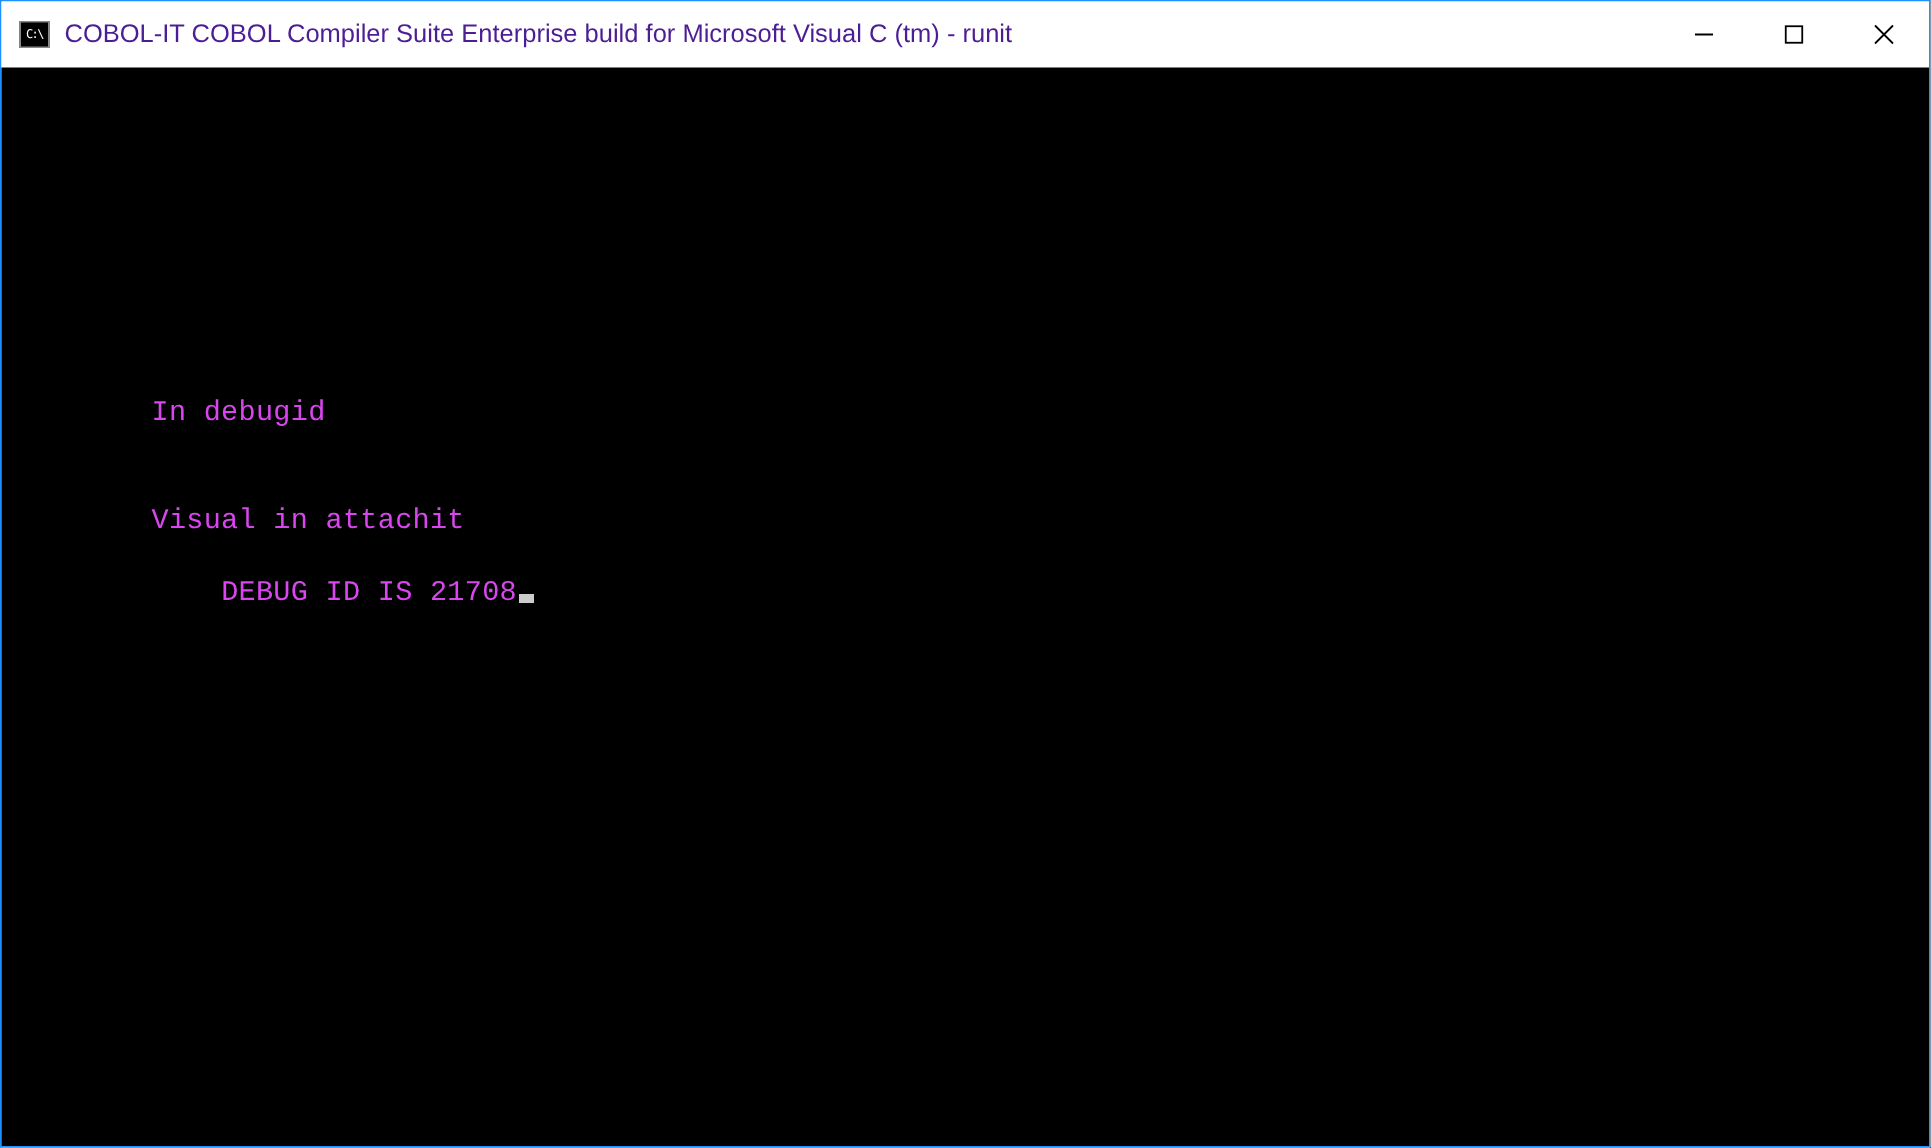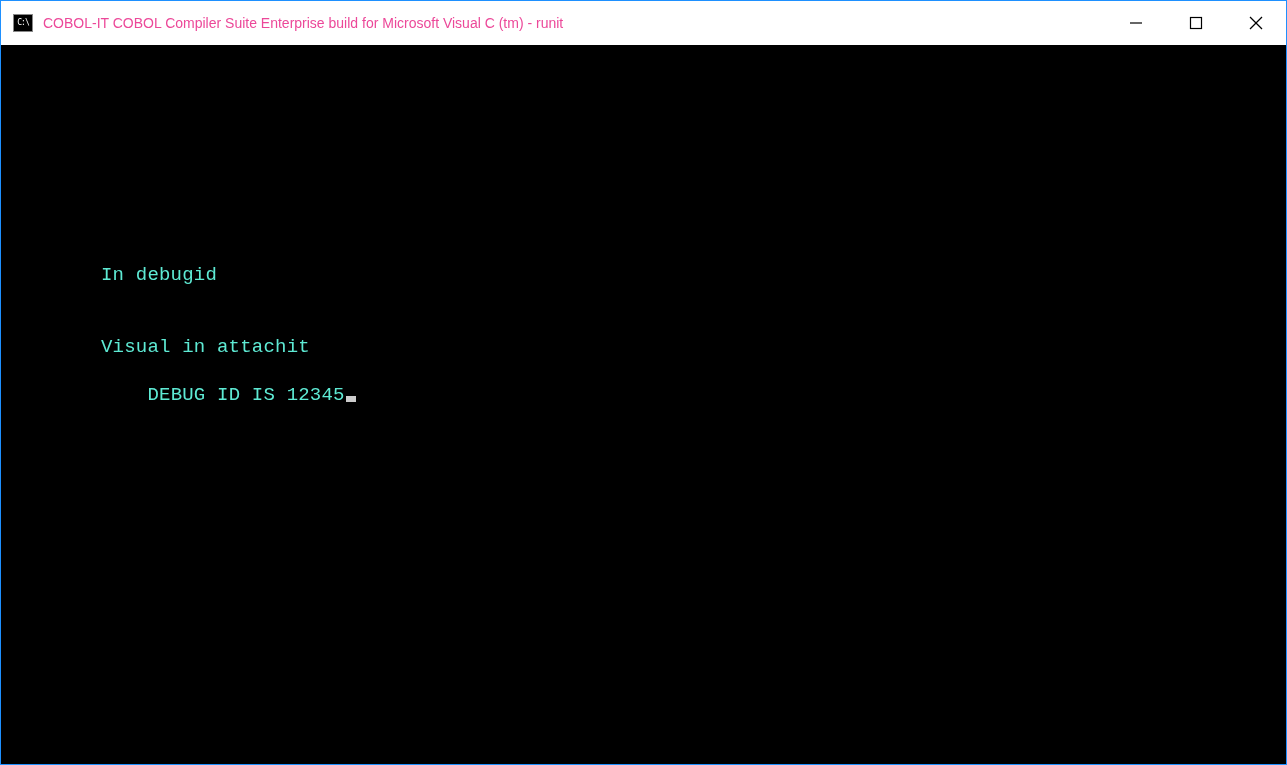--- a/index.html
+++ b/index.html
@@ -48,22 +48,22 @@
     
     .app-icon-text {
       color: #fff;
       font-size: 8px;
       font-family: monospace;
       letter-spacing: -1px;
       line-height: 1;
     }
     
     .window-title {
-      font-size: 14px;
-      color: #ec4899;
+      font-size: 17px;
+      color: #4c1d95;
       flex: 1;
       font-weight: 400;
     }
     
     .window-controls {
       display: flex;
       height: 100%;
     }
     
     .win-btn {
@@ -71,21 +71,21 @@
       height: 100%;
       display: flex;
       align-items: center;
       justify-content: center;
       cursor: pointer;
     }
     
     .terminal {
       flex: 1;
       background: #000000;
-      color: #5eead4;
+      color: #d946ef;
       font-family: Consolas, "Courier New", monospace;
       font-size: 19px;
       line-height: 24px;
       padding-top: 170px;
       padding-left: 100px;
       white-space: pre;
       overflow: hidden;
       letter-spacing: 0.2px;
     }
     
@@ -128,15 +128,15 @@
         <svg width="16" height="16">
           <line x1="2" y1="2" x2="14" y2="14" stroke="#000" stroke-width="1.2"></line>
           <line x1="14" y1="2" x2="2" y2="14" stroke="#000" stroke-width="1.2"></line>
         </svg>
       </div>
     </div>
   </div>
   <div class="terminal">
     <span class="terminal-line">In debugid</span>
     <span class="terminal-line">Visual in attachit</span>
-    <span class="terminal-line-last"><span>DEBUG ID IS 12345</span><span class="cursor"></span></span>
+    <span class="terminal-line-last"><span>DEBUG ID IS 21708</span><span class="cursor"></span></span>
   </div>
 </div>
 
 </body></html>

